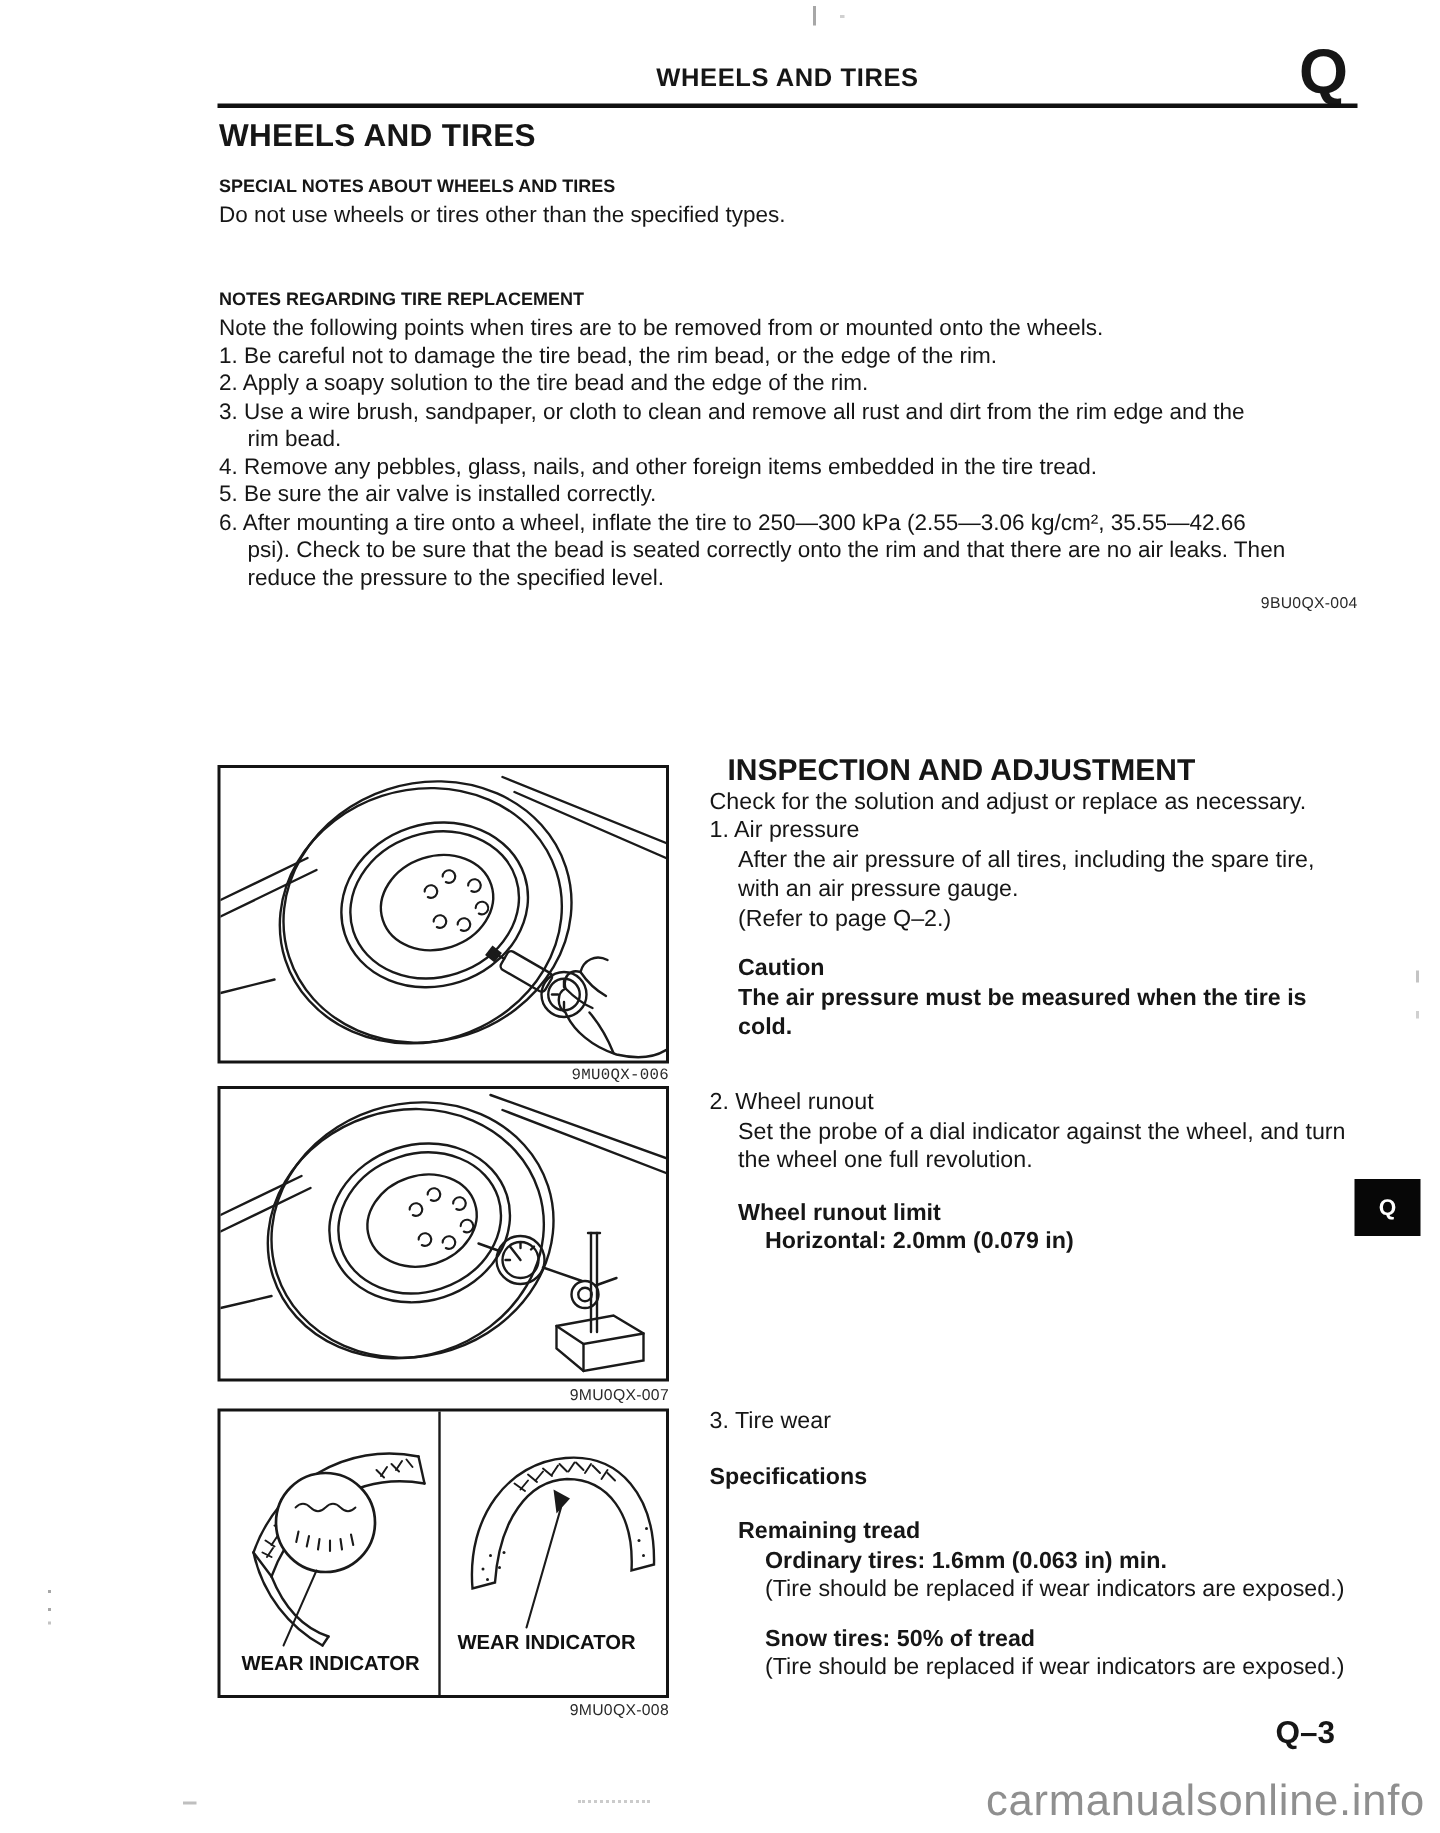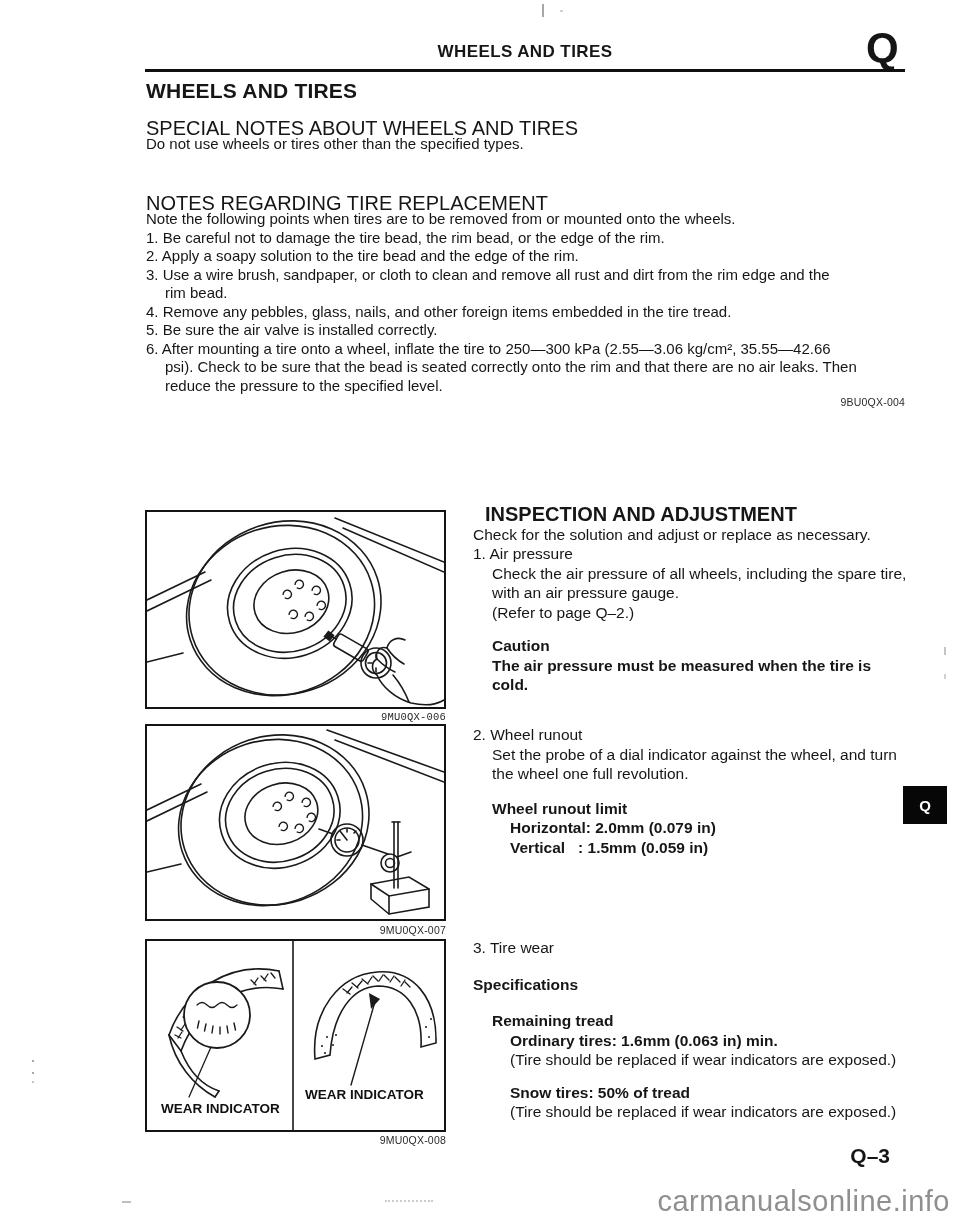--- a/index.html
+++ b/index.html
@@ -7,21 +7,21 @@
         font-family:"Liberation Sans",sans-serif;color:#161616;}
   .abs{position:absolute;}
   .b{font-weight:bold;}
   .code{font-size:10.5px;color:#2a2a2a;letter-spacing:.2px;}
   
   .running-header{left:145px;top:42px;width:760px;text-align:center;font-size:17px;font-weight:bold;letter-spacing:.4px;}
   .section-letter{left:866px;top:24px;font-size:42px;font-weight:bold;letter-spacing:-1px;}
   .header-rule{left:145px;top:69px;width:760px;height:3px;background:#101010;}
   .page-title{left:146px;top:79px;font-size:21px;font-weight:bold;letter-spacing:.2px;}
   
-  .h15{font-size:20px;font-weight:normal;}
+  .h15{font-size:12px;font-weight:bold;}
   .body-txt{font-size:15px;line-height:18.5px;}
   .cont{padding-left:19px;}
   .rightcol{left:473px;width:437px;font-size:15.5px;line-height:19.5px;}
   .ind1{padding-left:19px;}
   .ind2{padding-left:37px;}
   .pre{white-space:pre-wrap;}
   
   .figbox{border:2px solid #141414;background:#fff;}
   .figcap{width:301px;text-align:right;}
   svg{display:block;}
@@ -198,35 +198,34 @@
       <text x="14" y="172" font-size="13.5" font-weight="bold" fill="#111">WEAR INDICATOR</text>
       <text x="158" y="158" font-size="13.5" font-weight="bold" fill="#111">WEAR INDICATOR</text>
     </svg>
   </div>
   <div class="abs code figcap" style="left:145px;top:1134px;">9MU0QX-008</div>
 
   <div class="abs rightcol" style="top:505px;">
     <div class="b" style="font-size:20px;margin-left:12px;">INSPECTION AND ADJUSTMENT</div>
     <div>Check for the solution and adjust or replace as necessary.</div>
     <div>1. Air pressure</div>
-    <div class="ind1">Check the air pressure of all wheels, including the spare tire,</div>
+    <div class="ind1">After the air pressure of all tires, including the spare tire,</div>
     <div class="ind1">with an air pressure gauge.</div>
     <div class="ind1">(Refer to page Q–2.)</div>
     <div class="ind1 b" style="margin-top:14px;">Caution</div>
     <div class="ind1 b">The air pressure must be measured when the tire is</div>
     <div class="ind1 b">cold.</div>
   </div>
 
   <div class="abs rightcol" style="top:725px;">
     <div>2. Wheel runout</div>
     <div class="ind1">Set the probe of a dial indicator against the wheel, and turn</div>
     <div class="ind1">the wheel one full revolution.</div>
     <div class="ind1 b" style="margin-top:15px;">Wheel runout limit</div>
     <div class="ind2 b">Horizontal: 2.0mm (0.079 in)</div>
-    <div class="ind2 b pre">Vertical   : 1.5mm (0.059 in)</div>
   </div>
 
   <div class="abs rightcol" style="top:938px;">
     <div>3. Tire wear</div>
     <div class="b" style="margin-top:17px;">Specifications</div>
     <div class="ind1 b" style="margin-top:17px;">Remaining tread</div>
     <div class="ind2 b">Ordinary tires: 1.6mm (0.063 in) min.</div>
     <div class="ind2">(Tire should be replaced if wear indicators are exposed.)</div>
     <div class="ind2 b" style="margin-top:13px;">Snow tires: 50% of tread</div>
     <div class="ind2">(Tire should be replaced if wear indicators are exposed.)</div>

